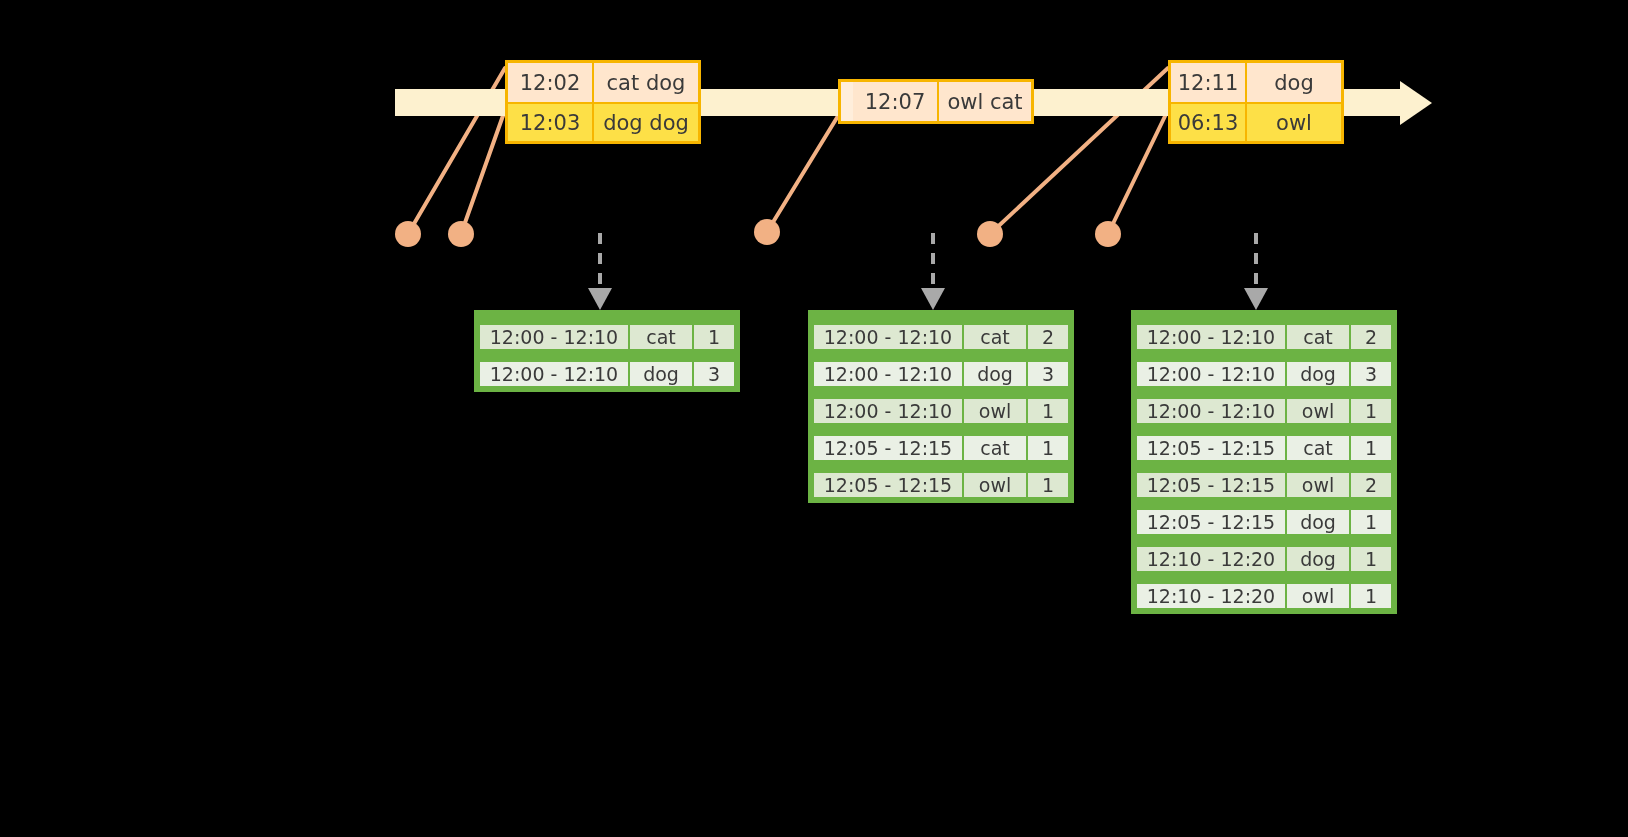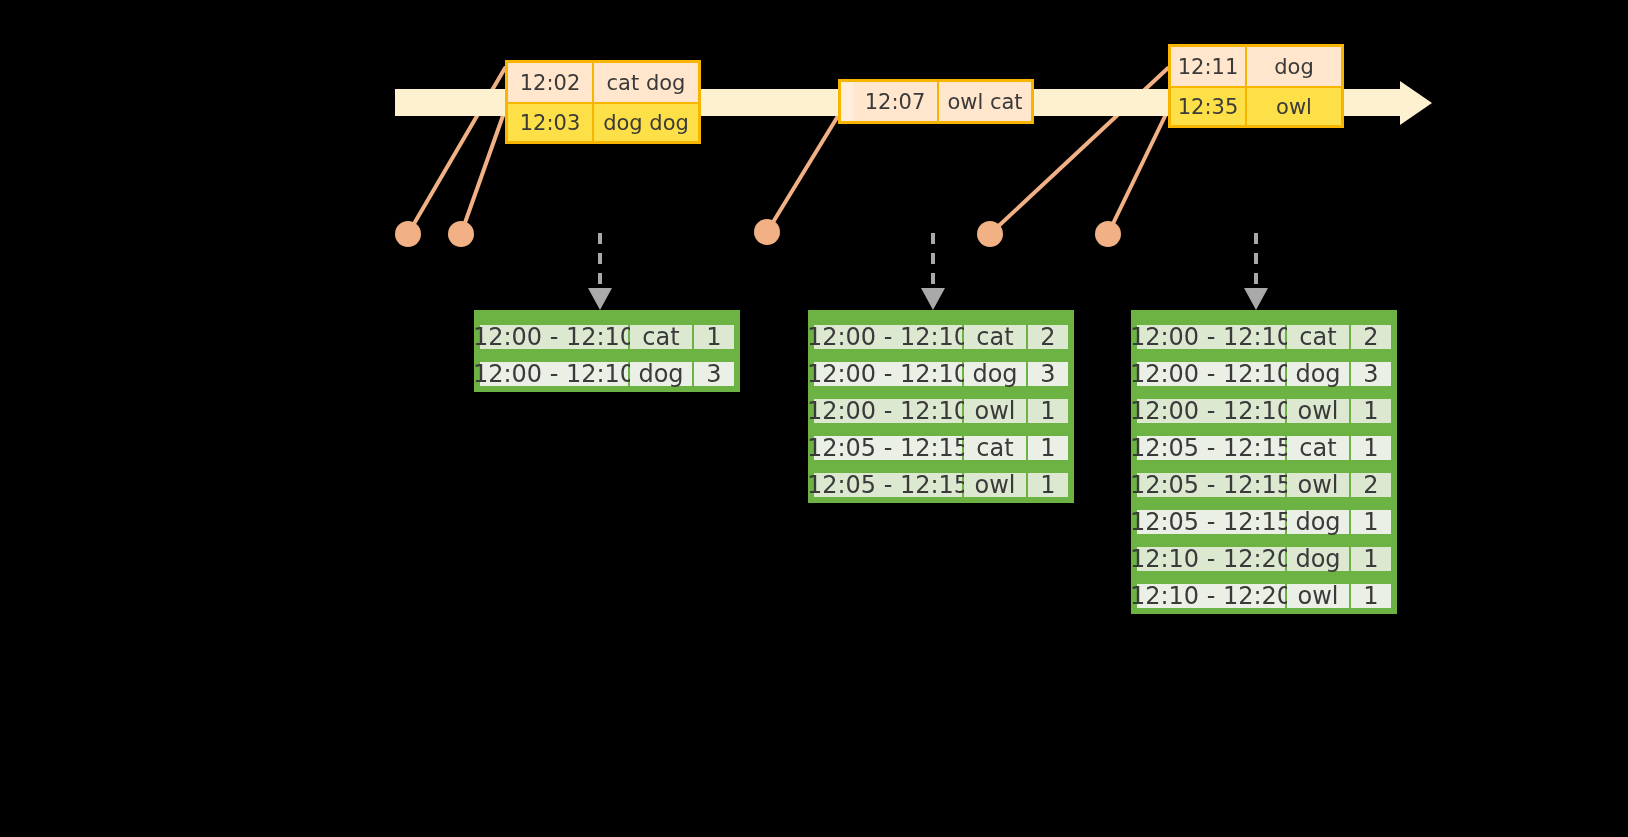--- a/index.html
+++ b/index.html
@@ -50,21 +50,21 @@
     box-sizing:border-box;
     white-space:nowrap;
   }
   .evt-time{width:88px;border-right:2px solid #f7b500;}
   .evt-val{flex:1;}
 
   #evt-a{left:505px;top:60px;width:196px;}
   #evt-a .evt-time{width:86px;}
   #evt-b{left:838px;top:79px;width:196px;padding-left:12px;}
   #evt-b .evt-time{width:86px;}
-  #evt-c{left:1168px;top:44px;width:176px;}
+  #evt-c{left:1168px;top:60px;width:176px;}
   #evt-c .evt-time{width:76px;}
 
   
   .dot{
     position:absolute;
     width:26px;height:26px;border-radius:50%;
     background:#f2b184;
   }
 
   
@@ -75,21 +75,21 @@
     background:#6cb344;
   }
   .grow{
     display:flex;
     height:37px;
     box-sizing:border-box;
     background:#6cb344;
   }
   .gcell{
     display:flex;align-items:center;justify-content:center;
-    font-size:24px;color:#3a3a3a;
+    font-size:19px;color:#3a3a3a;
     box-sizing:border-box;
     margin:11px 0 2px 2px;
     white-space:nowrap;
   }
   .grow:last-child .gcell{margin-bottom:2px;}
   .grow .gcell:last-child{margin-right:2px;}
   .shade-a .gcell{background:#dde8d1;}
   .shade-b .gcell{background:#eaf0e5;}
   .c-range{width:148px;}
   .c-key{width:62px;}
@@ -144,21 +144,21 @@
       <div class="evt-cell evt-val">owl cat</div>
     </div>
   </div>
 
   <div class="evt" id="evt-c">
     <div class="evt-row first">
       <div class="evt-cell evt-time">12:11</div>
       <div class="evt-cell evt-val">dog</div>
     </div>
     <div class="evt-row alt">
-      <div class="evt-cell evt-time">12:35</div>
+      <div class="evt-cell evt-time">06:13</div>
       <div class="evt-cell evt-val">owl</div>
     </div>
   </div>
 
   <div class="dot" style="left:395px;top:221px"></div>
   <div class="dot" style="left:448px;top:221px"></div>
   <div class="dot" style="left:754px;top:219px"></div>
   <div class="dot" style="left:977px;top:221px"></div>
   <div class="dot" style="left:1095px;top:221px"></div>
 

